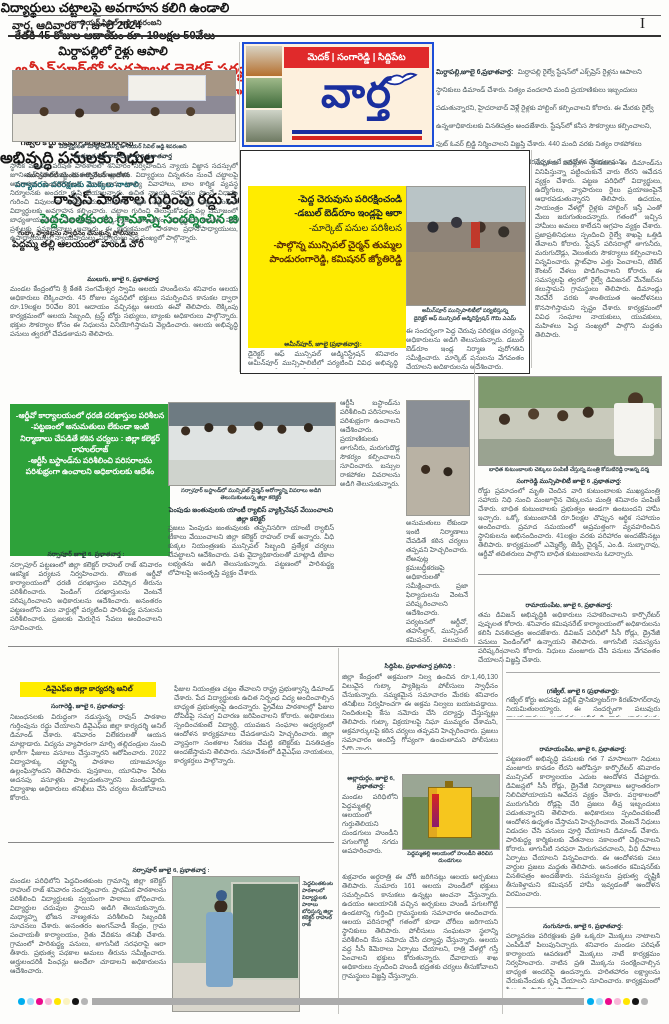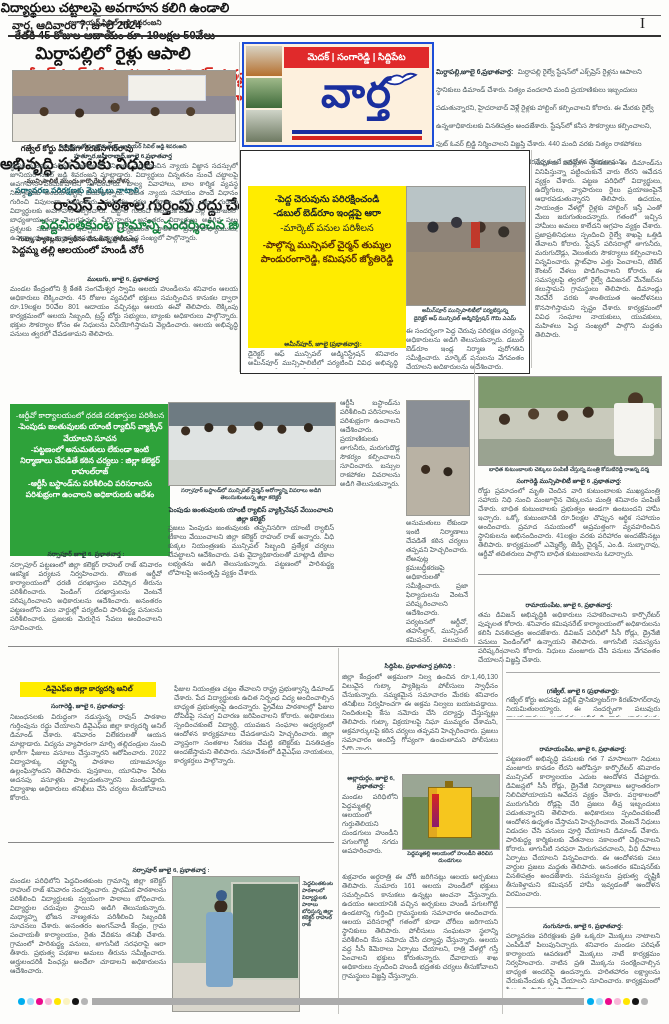--- a/index.html
+++ b/index.html
@@ -10,21 +10,21 @@
   .red{color:#d6261f;}
   .greenhl{color:#12843c;}
   .navyhl{color:#1d3f6e;}
   .tealhl{color:#0e5e66;}
   .body{font-size:6.8px;line-height:1.33;color:#4c5a5e;text-align:justify;overflow:hidden;}
   .dl{font-weight:bold;font-size:6.2px;color:#26343a;text-align:center;white-space:nowrap;overflow:hidden;}
   .cap{font-weight:bold;font-size:5.5px;color:#37474c;text-align:center;line-height:1.3;overflow:hidden;}
   .rule{position:absolute;background:#333;}
   .vrule{position:absolute;background:#c4c4c0;width:1px;}
   .ph{position:absolute;overflow:hidden;border:1px solid #9a9a94;background:#bdb6ac;}
-  .ybox{position:absolute;background:#ffec00;overflow:hidden;text-align:center;}
+  .ybox{position:absolute;background:#ffec00;overflow:hidden;text-align:right;}
   .gbox{position:absolute;background:#2ea23a;overflow:hidden;text-align:center;color:#fff;}
   .dot{width:7px;height:7px;border-radius:50%;}
   .d-c{background:#00aeef}.d-lc{background:#a6dcf7}.d-m{background:#ec0a8c}.d-lm{background:#f7b8d8}
   .d-y{background:#ffe600}.d-ly{background:#fbf3c0}.d-k{background:#151515}.d-g{background:#b5b5b5}
   .dots{position:absolute;display:flex;gap:2px;}
 </style>
 </head>
 <body>
 
 <div class="page">
@@ -63,21 +63,21 @@
          display:flex;align-items:center;justify-content:center;white-space:nowrap;overflow:hidden">మెదక్ | సంగారెడ్డి | సిద్దిపేట</div>
     <svg class="abs" style="left:140px;top:26px" width="34" height="18" viewBox="0 0 40 22">
       <path d="M2 15 Q12 2 22 9 Q29 2 38 6 Q30 11 24 13 Q15 21 2 15" fill="#ffffff" stroke="#1a2f9e" stroke-width="2.2"></path>
     </svg>
     <div class="abs" style="left:40px;top:26px;width:145px;height:56px;display:flex;align-items:center;justify-content:center;
          font-weight:bold;font-size:42px;color:#1a2f9e;letter-spacing:1px">వార్త</div>
     <div class="abs" style="left:48px;top:86px;width:130px;height:4px;background:#1a2f9e"></div>
     <div class="abs" style="left:48px;top:92px;width:130px;height:4px;background:#d6261f"></div>
   </div>
 
-  <div class="hl" style="left:436px;top:44px;width:226px;font-size:17px">మిర్దాపల్లిలో రైళ్లు ఆపాలి</div>
+  <div class="hl" style="left:436px;top:44px;width:226px;font-size:12px">మిర్దాపల్లిలో రైళ్లు ఆపాలి</div>
   <div class="abs" style="left:436px;top:60px;width:226px;height:88px">
     <span style="font-size:6.8px;font-weight:bold;color:#26343a">మిర్దాపల్లి,జూలై 6,ప్రభాతవార్త:</span>
     <span class="body" style="display:inline">మిర్దాపల్లి రైల్వే స్టేషన్‌లో ఎక్స్‌ప్రెస్ రైళ్లను ఆపాలని స్థానికులు డిమాండ్ చేశారు. నిత్యం వందలాది మంది ప్రయాణికులు ఇబ్బందులు పడుతున్నారని, హైదరాబాద్ వెళ్లే రైళ్లకు హాల్టింగ్ కల్పించాలని కోరారు. ఈ మేరకు రైల్వే ఉన్నతాధికారులకు వినతిపత్రం అందజేశారు. స్టేషన్‌లో కనీస సౌకర్యాలు కల్పించాలని, ఫుట్ ఓవర్ బ్రిడ్జి నిర్మించాలని విజ్ఞప్తి చేశారు. 440 మంది వరకు నిత్యం రాకపోకలు సాగిస్తున్నారని తెలిపారు. డిమాండ్ నెరవేర్చకుంటే ఆందోళన చేపడతామని హెచ్చరించారు.</span>
   </div>
 
   <div class="abs" style="left:240px;top:150px;width:288px;height:222px;border:1.5px solid #2a2a2a;background:#fff"></div>
   <div class="hl red" style="left:242px;top:158px;width:284px;font-size:16px">అమీన్‌పూర్‌లో పురపాలక డైరెక్టర్ పర్యటన</div>
   <div class="ybox" style="left:248px;top:186px;width:150px;height:150px;padding:6px 4px">
     <div style="font-size:9.5px;font-weight:bold;color:#20242a;line-height:1.5">-పెద్ద చెరువును పరిరక్షించండి</div>
     <div style="font-size:9.5px;font-weight:bold;color:#20242a;line-height:1.5">-డబుల్ బెడ్‌రూం ఇండ్లపై ఆరా</div>
@@ -96,22 +96,21 @@
   <div class="cap" style="position:absolute;left:406px;top:315px;width:118px">డైరెక్టర్ ఆఫ్ మున్సిపల్ అడ్మినిస్ట్రేషన్ గౌమి ఎఎమ్</div>
   <div class="dl abs" style="left:248px;top:340px;width:150px">అమీన్‌పూర్, జూలై (ప్రభాతవార్త):</div>
   <div class="body abs" style="left:248px;top:349px;width:150px;height:20px">డైరెక్టర్ ఆఫ్ మున్సిపల్ అడ్మినిస్ట్రేషన్ శనివారం అమీన్‌పూర్ మున్సిపాలిటీలో పర్యటించి వివిధ అభివృద్ధి పనులను క్షేత్రస్థాయిలో పరిశీలించారు.</div>
   <div class="body abs" style="left:406px;top:326px;width:118px;height:43px">ఈ సందర్భంగా పెద్ద చెరువు పరిరక్షణ చర్యలపై అధికారులను అడిగి తెలుసుకున్నారు. డబుల్ బెడ్‌రూం ఇండ్ల నిర్మాణ పురోగతిని సమీక్షించారు. మార్కెట్ పనులను వేగవంతం చేయాలని అధికారులను ఆదేశించారు.</div>
 
   <div class="vrule" style="left:531px;top:150px;height:218px"></div>
   <div class="body abs" style="left:535px;top:158px;width:127px;height:210px">సుమారు పదేళ్లుగా స్థానికులు ఈ డిమాండ్‌ను వినిపిస్తున్నా పట్టించుకునే వారు లేరని ఆవేదన వ్యక్తం చేశారు. పట్టణ పరిధిలో విద్యార్థులు, ఉద్యోగులు, వ్యాపారులు రైలు ప్రయాణంపైనే ఆధారపడుతున్నారని తెలిపారు. ఉదయం, సాయంత్రం వేళల్లో రైళ్లకు హాల్టింగ్ ఇస్తే ఎంతో మేలు జరుగుతుందన్నారు. గతంలో ఇచ్చిన హామీలు అమలు కాలేదని ఆగ్రహం వ్యక్తం చేశారు. ప్రజాప్రతినిధులు స్పందించి రైల్వే శాఖపై ఒత్తిడి తేవాలని కోరారు. స్టేషన్ పరిసరాల్లో తాగునీరు, మరుగుదొడ్లు, వెలుతురు సౌకర్యాలు కల్పించాలని విన్నవించారు. ప్లాట్‌ఫాం ఎత్తు పెంచాలని, టికెట్ కౌంటర్ వేళలు పొడిగించాలని కోరారు. ఈ సమస్యలపై త్వరలో రైల్వే డివిజనల్ మేనేజర్‌ను కలుస్తామని గ్రామస్థులు తెలిపారు. డిమాండ్లు నెరవేరే వరకు శాంతియుత ఆందోళనలు కొనసాగిస్తామని స్పష్టం చేశారు. కార్యక్రమంలో వివిధ సంఘాల నాయకులు, యువకులు, మహిళలు పెద్ద సంఖ్యలో పాల్గొని మద్దతు తెలిపారు.</div>
 
   <div class="hl red" style="left:8px;top:376px;width:462px;font-size:17px">నర్సాపూర్ పట్టణంలో కలెక్టర్ రాహుల్ రాజ్ ఆకస్మిక పర్యటన</div>
   <div class="gbox" style="left:10px;top:404px;width:152px;height:140px;padding:6px 4px">
-    <div style="font-size:7.8px;font-weight:normal;line-height:1.45">-ఆర్డీవో కార్యాలయంలో ధరణి దరఖాస్తుల పరిశీలన</div>
-    <div style="font-size:7.8px;font-weight:bold;line-height:1.45">-పెంపుడు జంతువులకు యాంటీ ర్యాబిస్ వ్యాక్సిన్ వేయాలని సూచన</div>
+    <div style="font-size:7.8px;font-weight:bold;line-height:1.45">-ఆర్డీవో కార్యాలయంలో ధరణి దరఖాస్తుల పరిశీలన</div>
     <div style="font-size:7.8px;font-weight:bold;line-height:1.45">-పట్టణంలో అనుమతులు లేకుండా ఇంటి నిర్మాణాలు చేపడితే కఠిన చర్యలు : జిల్లా కలెక్టర్ రాహుల్‌రాజ్</div>
     <div style="font-size:7.8px;font-weight:bold;line-height:1.45">-ఆర్టీసీ బస్టాండ్‌ను పరిశీలించి పరిసరాలను పరిశుభ్రంగా ఉంచాలని అధికారులకు ఆదేశం</div>
   </div>
   <div class="dl abs" style="left:10px;top:550px;width:152px">నర్సాపూర్ జూలై 6. ప్రభాతవార్త :</div>
   <div class="body abs" style="left:10px;top:560px;width:152px;height:82px">నర్సాపూర్ పట్టణంలో జిల్లా కలెక్టర్ రాహుల్ రాజ్ శనివారం ఆకస్మిక పర్యటన నిర్వహించారు. తొలుత ఆర్డీవో కార్యాలయంలో ధరణి దరఖాస్తుల పరిష్కార తీరును పరిశీలించారు. పెండింగ్ దరఖాస్తులను వెంటనే పరిష్కరించాలని అధికారులను ఆదేశించారు. అనంతరం పట్టణంలోని పలు వార్డుల్లో పర్యటించి పారిశుద్ధ్య పనులను పరిశీలించారు. ప్రజలకు మెరుగైన సేవలు అందించాలని సూచించారు.</div>
 
   <div class="ph" style="left:168px;top:402px;width:166px;height:82px;background:
       radial-gradient(circle at 10% 34%, #3a2c20 0 4px, transparent 5px),
       radial-gradient(circle at 24% 30%, #2f261d 0 4px, transparent 5px),
       radial-gradient(circle at 38% 32%, #41301f 0 4px, transparent 5px),

